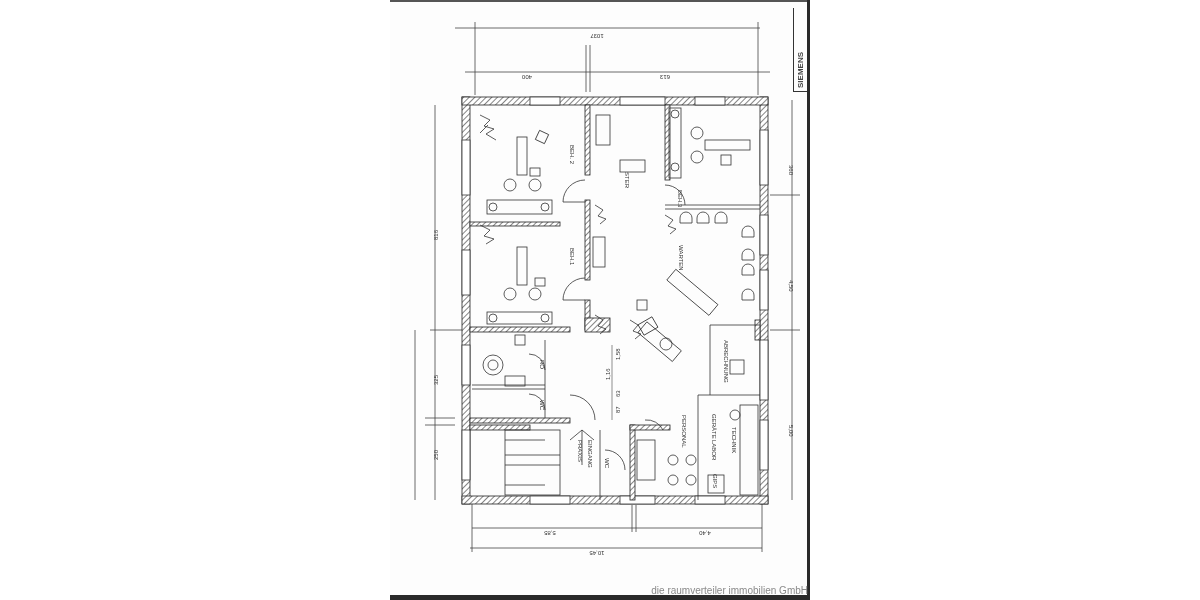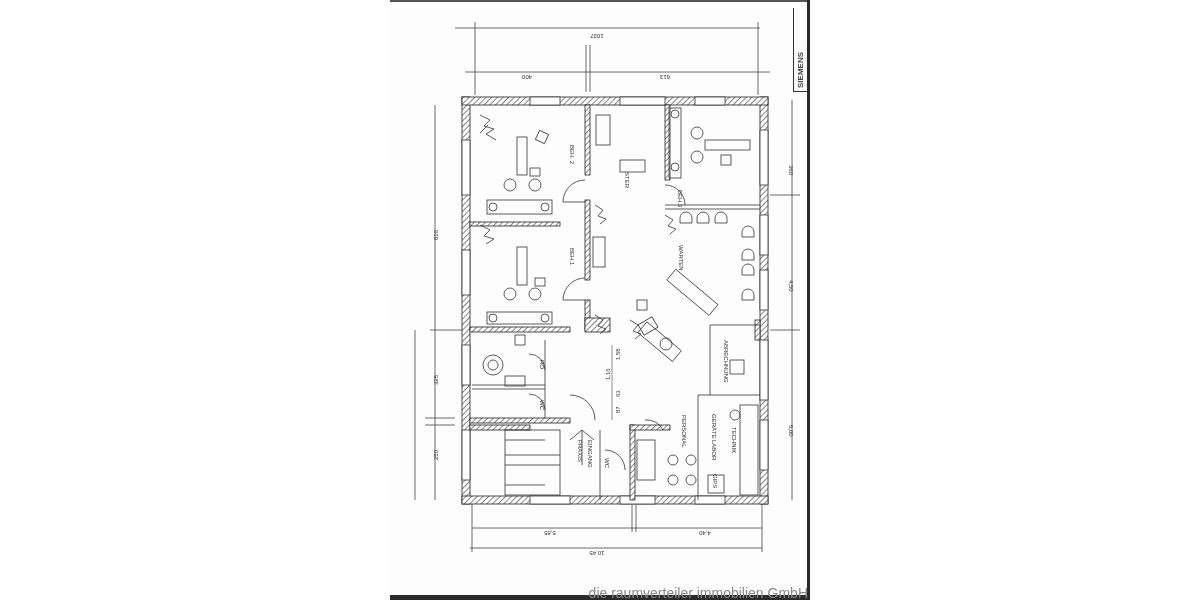--- a/index.html
+++ b/index.html
@@ -12,21 +12,21 @@
     border-right: 3px solid #2a2a2a; box-sizing: border-box;
   }
   .sheet::before {
     content: ""; position: absolute; left: 0; right: 0; top: 0; height: 2px; background: #555;
   }
   .bottom-bar { position: absolute; left: 390px; top: 595px; width: 420px; height: 5px; background: #2a2a2a; }
   svg.plan { position: absolute; left: 0; top: 0; width: 1200px; height: 600px; }
   .lbl { font-family: "Liberation Sans", sans-serif; fill: #333; font-size: 6px; }
   .dim { font-family: "Liberation Sans", sans-serif; fill: #333; font-size: 6px; }
   .watermark {
-    position: absolute; right: 392px; top: 585px; font-size: 14px; color: #8a8a8a;
+    position: absolute; right: 392px; top: 585px; font-size: 10px; color: #8a8a8a;
     font-family: "Liberation Sans", sans-serif; white-space: nowrap;
   }
   .stamp {
     position: absolute; left: 793px; top: 8px; width: 14px; height: 84px;
     border-left: 1px solid #333; border-bottom: 1px solid #333; box-sizing: border-box;
   }
   .stamp span {
     position: absolute; left: 2px; top: 80px; transform: rotate(-90deg); transform-origin: left top;
     font-size: 8px; font-weight: bold; color: #444; white-space: nowrap;
   }

